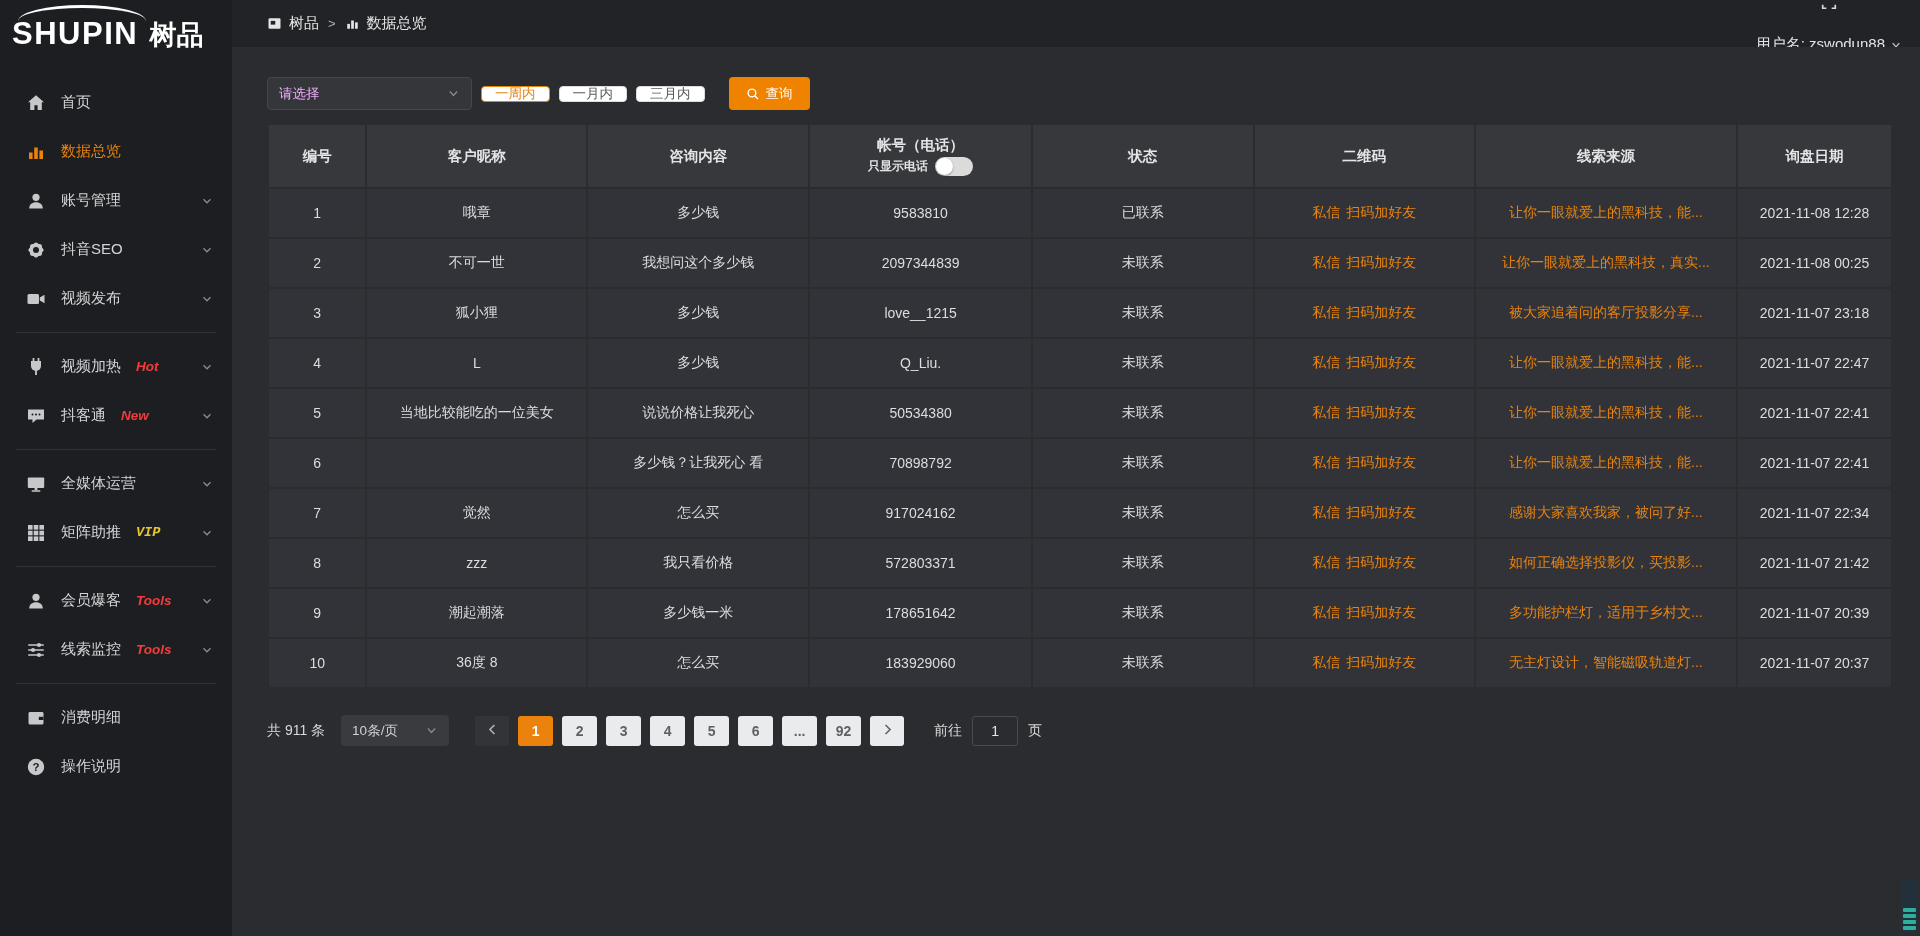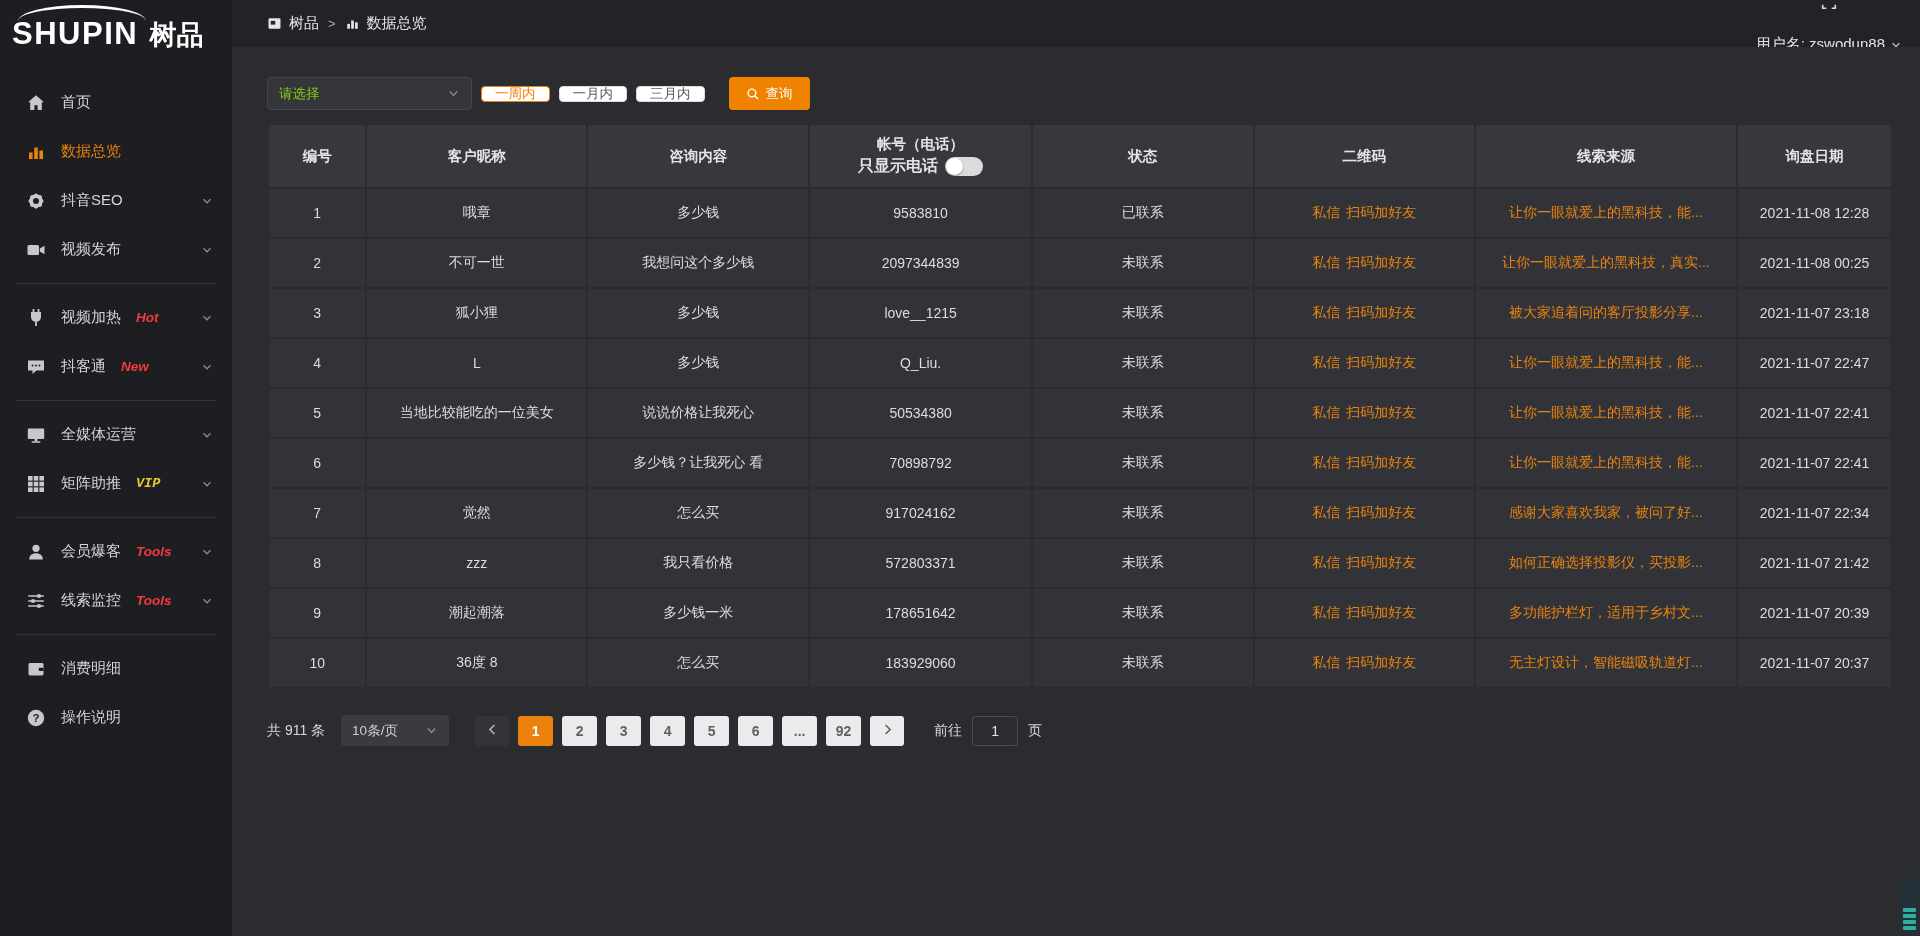--- a/index.html
+++ b/index.html
@@ -44,41 +44,41 @@
   .content { flex:1; background:#2b2c2f; padding:18px 27px 0 35px; }
 
   .tabs { display:flex; gap:9px; }
   .tab { background:#3a3b3e; color:#e0e1e2; font-size:14px; padding:0 15px; height:31px;
     display:flex; align-items:center; border-radius:3px; cursor:pointer; }
   .tab.active { background:var(--accent,#ea820d); color:#fff; }
 
   .filter-row { margin-top:12px; display:flex; align-items:center; }
   .select { width:205px; height:33px; background:#35363a; border:1px solid #46474b;
     border-radius:4px; display:flex; align-items:center; padding:0 11px;
-    color:#84cc16; font-size:13.5px; cursor:pointer; }
+    color:#f0abfc; font-size:13.5px; cursor:pointer; }
   .select .sel-chev { margin-left:auto; width:13px; height:13px; color:#8b8c8f; }
   .select .sel-chev svg { width:100%; height:100%; display:block; }
   .range-btn { height:16px; background:#fff; border:1px solid #dcdcdc; color:#57585a;
     font-size:13.5px; border-radius:4px; padding:0 13px; margin-left:9px; cursor:pointer;
     display:flex; align-items:center; font-family:inherit; }
   .range-btn.active { border-color:var(--accent,#ea820d); color:var(--accent,#ea820d); }
   .search-btn { height:33px; margin-left:24px; background:var(--accent-btn,#ef8300); color:#fff;
     border:none; border-radius:4px; padding:8px 17px; font-size:13.5px; display:flex;
     align-items:center; gap:6px; cursor:pointer; font-family:inherit; }
   .search-btn .s-icon { width:14px; height:14px; }
   .search-btn .s-icon svg { width:100%; height:100%; display:block; }
 
   
   table.grid { width:100%; margin-top:13px; border-collapse:separate; border-spacing:2px; }
   .grid th { background:#37383c; color:#e3e4e5; font-size:14.5px; font-weight:bold;
     height:62px; text-align:center; vertical-align:middle; }
   .grid td { background:#323338; color:#dcddde; font-size:14px; height:48px;
     text-align:center; vertical-align:middle; padding:0 6px; }
   .toggle-line { margin-top:2px; display:flex; align-items:center; justify-content:center;
-    gap:7px; font-weight:bold; font-size:16px; }
+    gap:7px; font-weight:bold; font-size:12px; }
   .toggle { width:38px; height:19px; border-radius:10px; background:#dbdbdb;
     position:relative; display:inline-block; cursor:pointer; }
   .toggle::after { content:''; position:absolute; left:1px; top:1px; width:17px; height:17px;
     border-radius:50%; background:#fff; box-shadow:0 1px 2px rgba(0,0,0,.35); }
   .status-pending { color:var(--link,#e8830f); }
   .status-contacted { color:#e3e4e5; }
   .qr-link, .src-link { color:var(--link,#e8830f); cursor:pointer; }
   .qr-link + .qr-link { margin-left:6px; }
 
   
@@ -130,20 +130,34 @@
         </div>
         <div class="nav-item active">
           <span class="icon">
             <svg viewBox="0 0 20 20" fill="currentColor">
               <rect x="3" y="10.5" width="3.6" height="6.5"></rect>
               <rect x="8.2" y="5.5" width="3.6" height="11.5"></rect>
               <rect x="13.4" y="8.5" width="3.6" height="8.5"></rect>
             </svg>
           </span>
           <span class="nav-label">数据总览</span>
+        </div>
+        <div class="nav-item">
+          <span class="icon">
+            <svg viewBox="0 0 20 20" fill="currentColor">
+              <circle cx="10" cy="6.3" r="3.6"></circle>
+              <path d="M3.2 17.5 C3.2 13.3 6.2 11.2 10 11.2 C13.8 11.2 16.8 13.3 16.8 17.5 Z"></path>
+            </svg>
+          </span>
+          <span class="nav-label">账号管理</span>
+          <span class="chevron">
+            <svg viewBox="0 0 20 20" fill="none" stroke="currentColor" stroke-width="1.8">
+              <path d="M5 7.5 L10 12.5 L15 7.5"></path>
+            </svg>
+          </span>
         </div>
         <div class="nav-item">
           <span class="icon">
             <svg viewBox="0 0 20 20" fill="currentColor">
               <rect x="4" y="4" width="12" height="12" rx="2.5"></rect>
               <rect x="4" y="4" width="12" height="12" rx="2.5" transform="rotate(45 10 10)"></rect>
               <circle cx="10" cy="10" r="3" fill="#1d1e21"></circle>
             </svg>
           </span>
           <span class="nav-label">抖音SEO</span>

